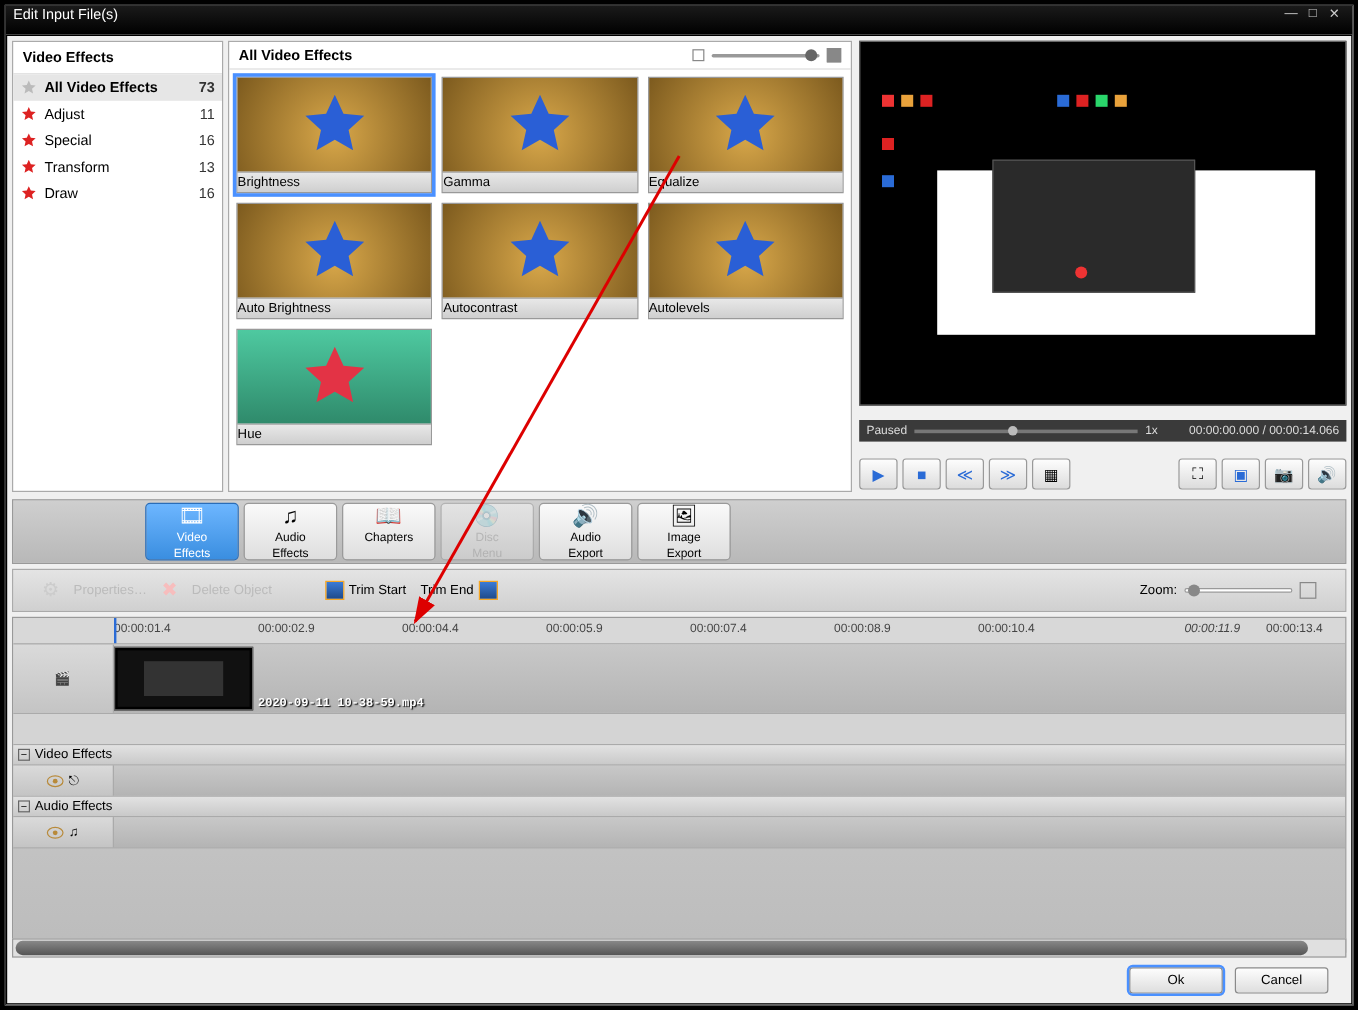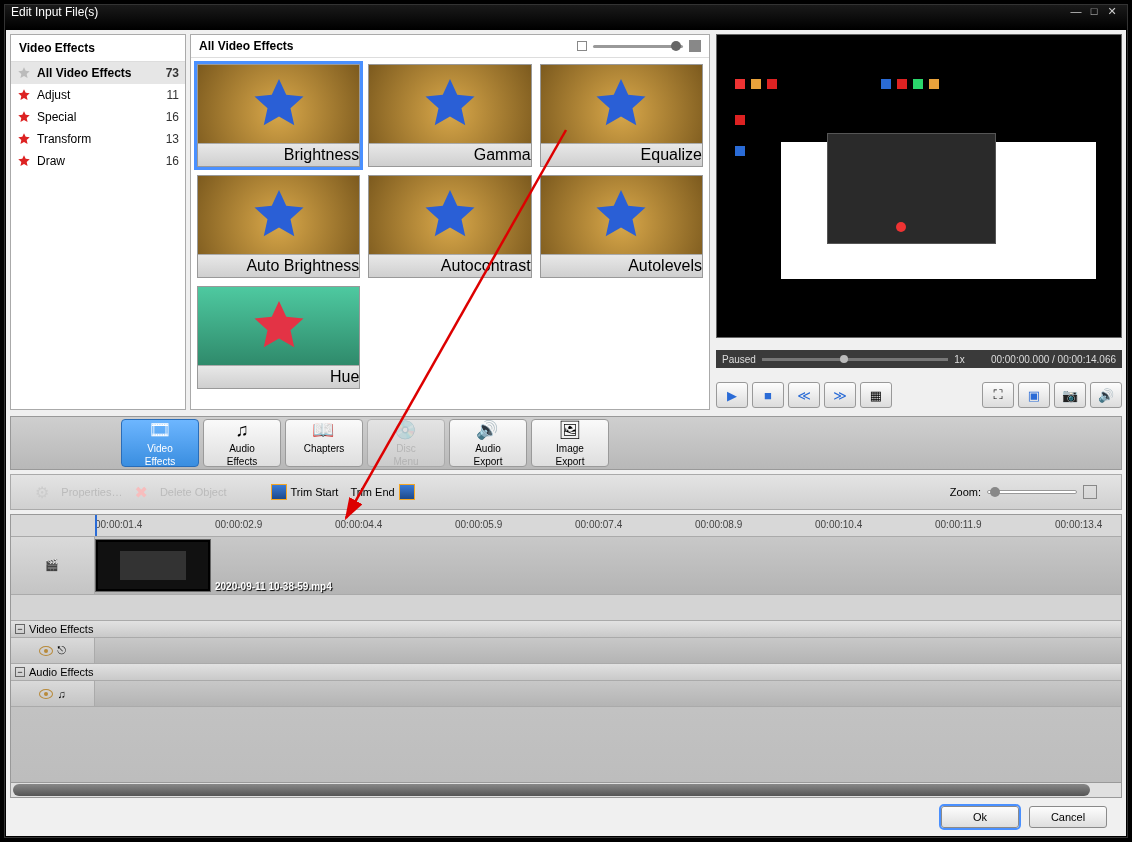--- a/index.html
+++ b/index.html
@@ -24,21 +24,21 @@
 .fx-grid { flex: 1; background: #fff; border: 1px solid #aaa; display: flex; flex-direction: column; }
 .fx-hdr { display: flex; align-items: center; padding: 4px 8px; font-size: 12px; font-weight: bold; border-bottom: 1px solid #ddd; }
 .fx-hdr .spacer { flex: 1; }
 .fx-slider { width: 90px; height: 3px; background: #999; border-radius: 2px; margin: 0 6px; position: relative; }
 .fx-slider::after { content:''; position:absolute; right:2px; top:-4px; width:10px; height:10px; background:#666; border-radius:50%; }
 .fx-body { flex: 1; overflow: hidden; padding: 6px; display: grid; grid-template-columns: repeat(3, 1fr); gap: 8px; align-content: start; }
 .fx-cell { border: 1px solid #999; background: #ddd; cursor: pointer; }
 .fx-cell.sel { outline: 3px solid #4a90ff; }
 .fx-thumb { height: 78px; display: flex; align-items: center; justify-content: center; background: radial-gradient(circle at 50% 60%, #d9a84a 0%, #7c5a1e 100%); }
 .fx-thumb.hue { background: linear-gradient(#4ec9a0,#2f8a6b); }
-.fx-label { background: linear-gradient(#e8e8e8,#cfcfcf); text-align: right; font-size: 16px; padding: 2px 0; border-top: 1px solid #aaa; }
+.fx-label { background: linear-gradient(#e8e8e8,#cfcfcf); text-align: left; font-size: 11px; padding: 2px 0; border-top: 1px solid #aaa; }
 .star-shape { width: 60px; height: 60px; }
 
 .preview-pane { flex: 1; display: flex; flex-direction: column; gap: 12px; }
 .preview-video { flex: 1; background: #000; border: 1px solid #666; position: relative; }
 .desk-mini { position:absolute; left:10px; top:40px; right:10px; bottom:40px; }
 .desk-mini .iconrow { position:absolute; display:flex; gap:6px; }
 .desk-mini .ic { width:10px; height:10px; background:#e33; }
 .playbar { height: 18px; background: #3a3a3a; color: #ddd; font-size: 10px; display: flex; align-items: center; padding: 0 6px; gap: 6px; }
 .playbar .track { flex: 1; height: 3px; background: #777; position: relative; }
 .playbar .track::after { content:''; position:absolute; left:42%; top:-3px; width:8px; height:8px; background:#bbb; border-radius:50%; }
@@ -58,21 +58,21 @@
 .zoom-track { width: 90px; height: 4px; background: #fff; border: 1px solid #999; border-radius: 3px; position: relative; }
 .zoom-track::after { content:''; position:absolute; left:2px; top:-4px; width:10px; height:10px; background:#888; border-radius:50%; }
 
 .timeline { position: absolute; top: 484px; left: 4px; right: 4px; height: 280px; background: linear-gradient(#d0d0d0,#bcbcbc); border: 1px solid #999; overflow-x: auto; overflow-y: hidden; }
 .ruler { height: 22px; background: #d8d8d8; border-bottom: 1px solid #aaa; position: relative; font-size: 10px; color: #444; }
 .ruler .tick { position: absolute; top: 4px; }
 .track-row { display: flex; border-bottom: 1px solid #aaa; min-height: 26px; align-items: center; }
 .track-hdr { width: 84px; min-width: 84px; background: linear-gradient(#dadada,#c4c4c4); border-right: 1px solid #aaa; height: 100%; display: flex; align-items: center; justify-content: center; font-size: 11px; gap:4px; padding:0 4px; }
 .track-body { flex: 1; height: 100%; position: relative; background: linear-gradient(#c8c8c8,#b4b4b4); }
 .clip { position: absolute; left: 0; top: 2px; bottom: 2px; width: 116px; background: #000; border: 1px solid #666; }
-.clip-label { position: absolute; left: 120px; bottom: 2px; font-size: 10px; color: #fff; text-shadow: 1px 1px 1px #000; font-weight:bold; }
+.clip-label { position: absolute; left: 120px; bottom: 2px; font-size: 10px; color: #fff; text-shadow: 1px 1px 1px #000; font-weight:bold;font-family:Liberation Mono, monospace; }
 .section-hdr { background: linear-gradient(#e2e2e2,#c9c9c9); font-size: 11px; padding: 2px 4px; border-bottom: 1px solid #aaa; display:flex; align-items:center; gap:4px; }
 .minus { width:10px; height:10px; border:1px solid #666; display:inline-flex; align-items:center; justify-content:center; font-size:9px; line-height:1; }
 
 .hscroll { position: absolute; left: 4px; right: 4px; bottom: 38px; height: 16px; background: #e0e0e0; border: 1px solid #999; }
 .hscroll .thumb { position: absolute; left: 2px; top: 1px; bottom: 1px; width: 97%; background: linear-gradient(#888,#555); border-radius: 6px; }
 
 .btn-row { position: absolute; bottom: 4px; right: 19px; height: 30px; display: flex; gap: 10px; align-items: center; }
 .dlg-btn { width: 78px; height: 22px; background: linear-gradient(#fdfdfd,#dedede); border: 1px solid #8a8a8a; border-radius: 3px; font-size: 11px; cursor: pointer; }
 .dlg-btn.primary { outline: 2px solid #4a90ff; }
 
@@ -308,21 +308,21 @@
 
     <div class="timeline">
       <div class="ruler" id="ruler">
           <span class="tick" style="left: 84px;">00:00:01.4</span>
           <span class="tick" style="left: 204px;">00:00:02.9</span>
           <span class="tick" style="left: 324px;">00:00:04.4</span>
           <span class="tick" style="left: 444px;">00:00:05.9</span>
           <span class="tick" style="left: 564px;">00:00:07.4</span>
           <span class="tick" style="left: 684px;">00:00:08.9</span>
           <span class="tick" style="left: 804px;">00:00:10.4</span>
-          <span class="tick" style="left: 924px;">00:00:11.9</span>
+          <span class="tick" style="left: 976px; font-style: italic;">00:00:11.9</span>
           <span class="tick" style="left: 1044px;">00:00:13.4</span>
           <div style="position: absolute; left: 84px; top: 0px; bottom: 0px; width: 2px; background: rgb(42, 107, 214);"></div>
         </div>
       <div class="track-row" style="height:58px;">
         <div class="track-hdr">
             <span>🎬</span>
           </div>
         <div class="track-body">
           <div class="clip">
             <div style="position:absolute;inset:2px;background:#111;">

